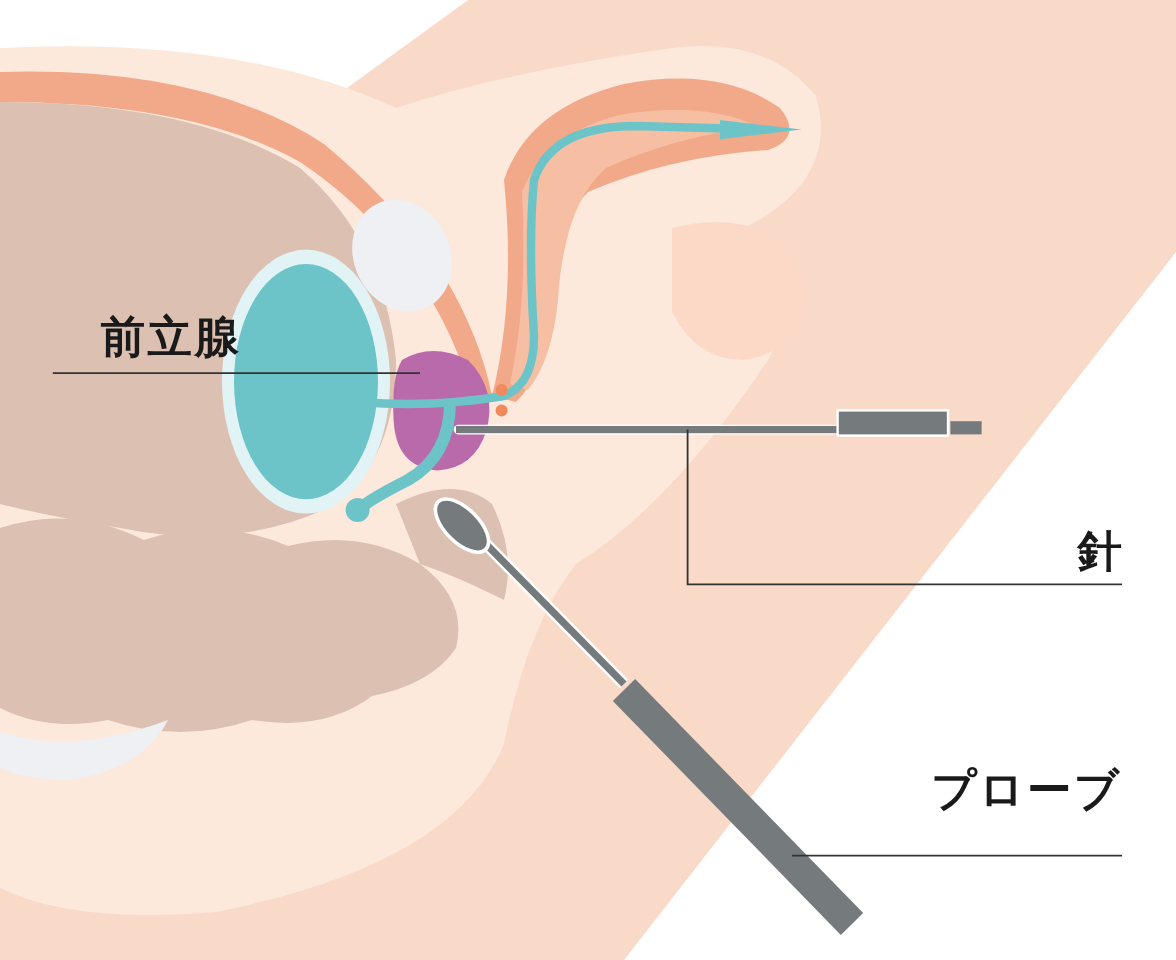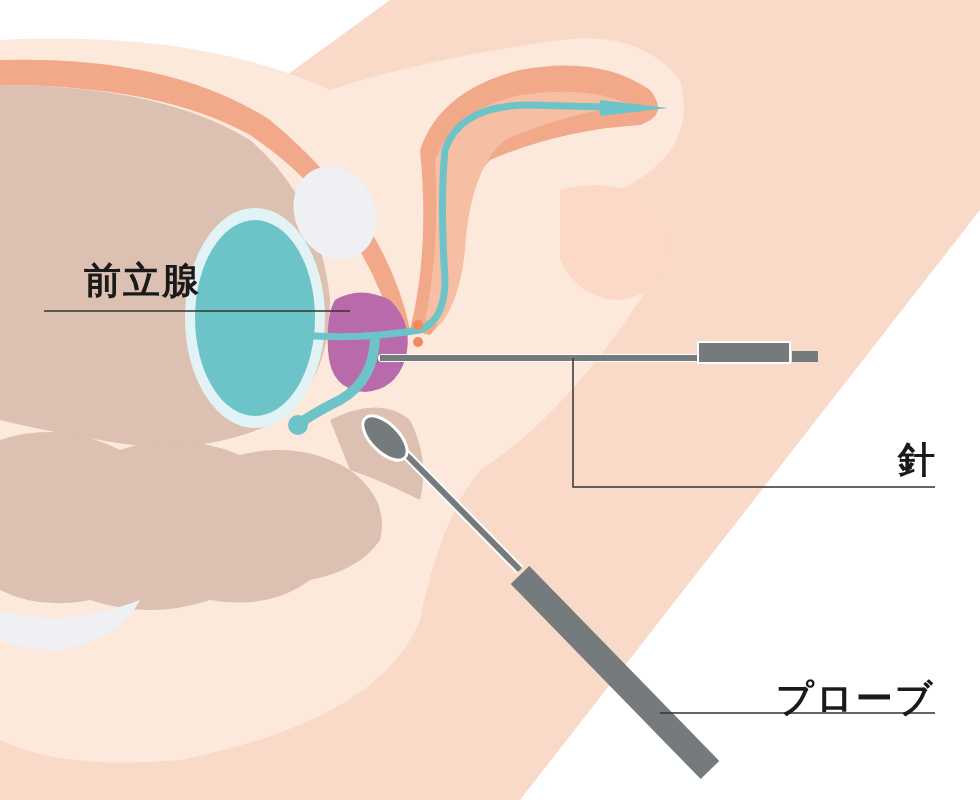--- a/index.html
+++ b/index.html
@@ -1,21 +1,21 @@
 <!DOCTYPE html>
 <html><head>
 <meta charset="utf-8">
 <style>
   html, body { margin: 0; padding: 0; background: #ffffff; }
   .stage { position: relative; width: 980px; height: 800px; overflow: hidden; background: #ffffff; font-family: "DejaVu Sans", sans-serif; }
   svg.scene { position: absolute; left: 0; top: 0; }
   .label { position: absolute; color: #1a1a1a; font-size: 37px; font-weight: bold; letter-spacing: 2px; line-height: 1; white-space: nowrap; }
   .lbl-prostate { left: 40px; top: 262px; margin-left: 44px; }
   .lbl-needle { left: 898px; top: 441px; }
-  .lbl-probe { left: 776px; top: 680px; }
+  .lbl-probe { left: 776px; top: 640px; }
 </style>
 </head>
 <body>
 
 <div class="stage">
   <svg class="scene" width="980" height="800" viewBox="0 0 980 800">
 
     <path d="M280 80 L390 0 L980 0 L980 210 L520 800 L0 800 L0 700 Z" fill="#f9d9c8"></path>
 
     <path d="M0 40 Q200 30 330 90 Q420 60 560 40 Q640 30 680 80 Q700 150 620 190 Q680 230 640 300 Q560 420 480 470 Q440 520 420 620 Q380 720 180 760 Q60 770 0 740 Z" fill="#fde8dc"></path>

